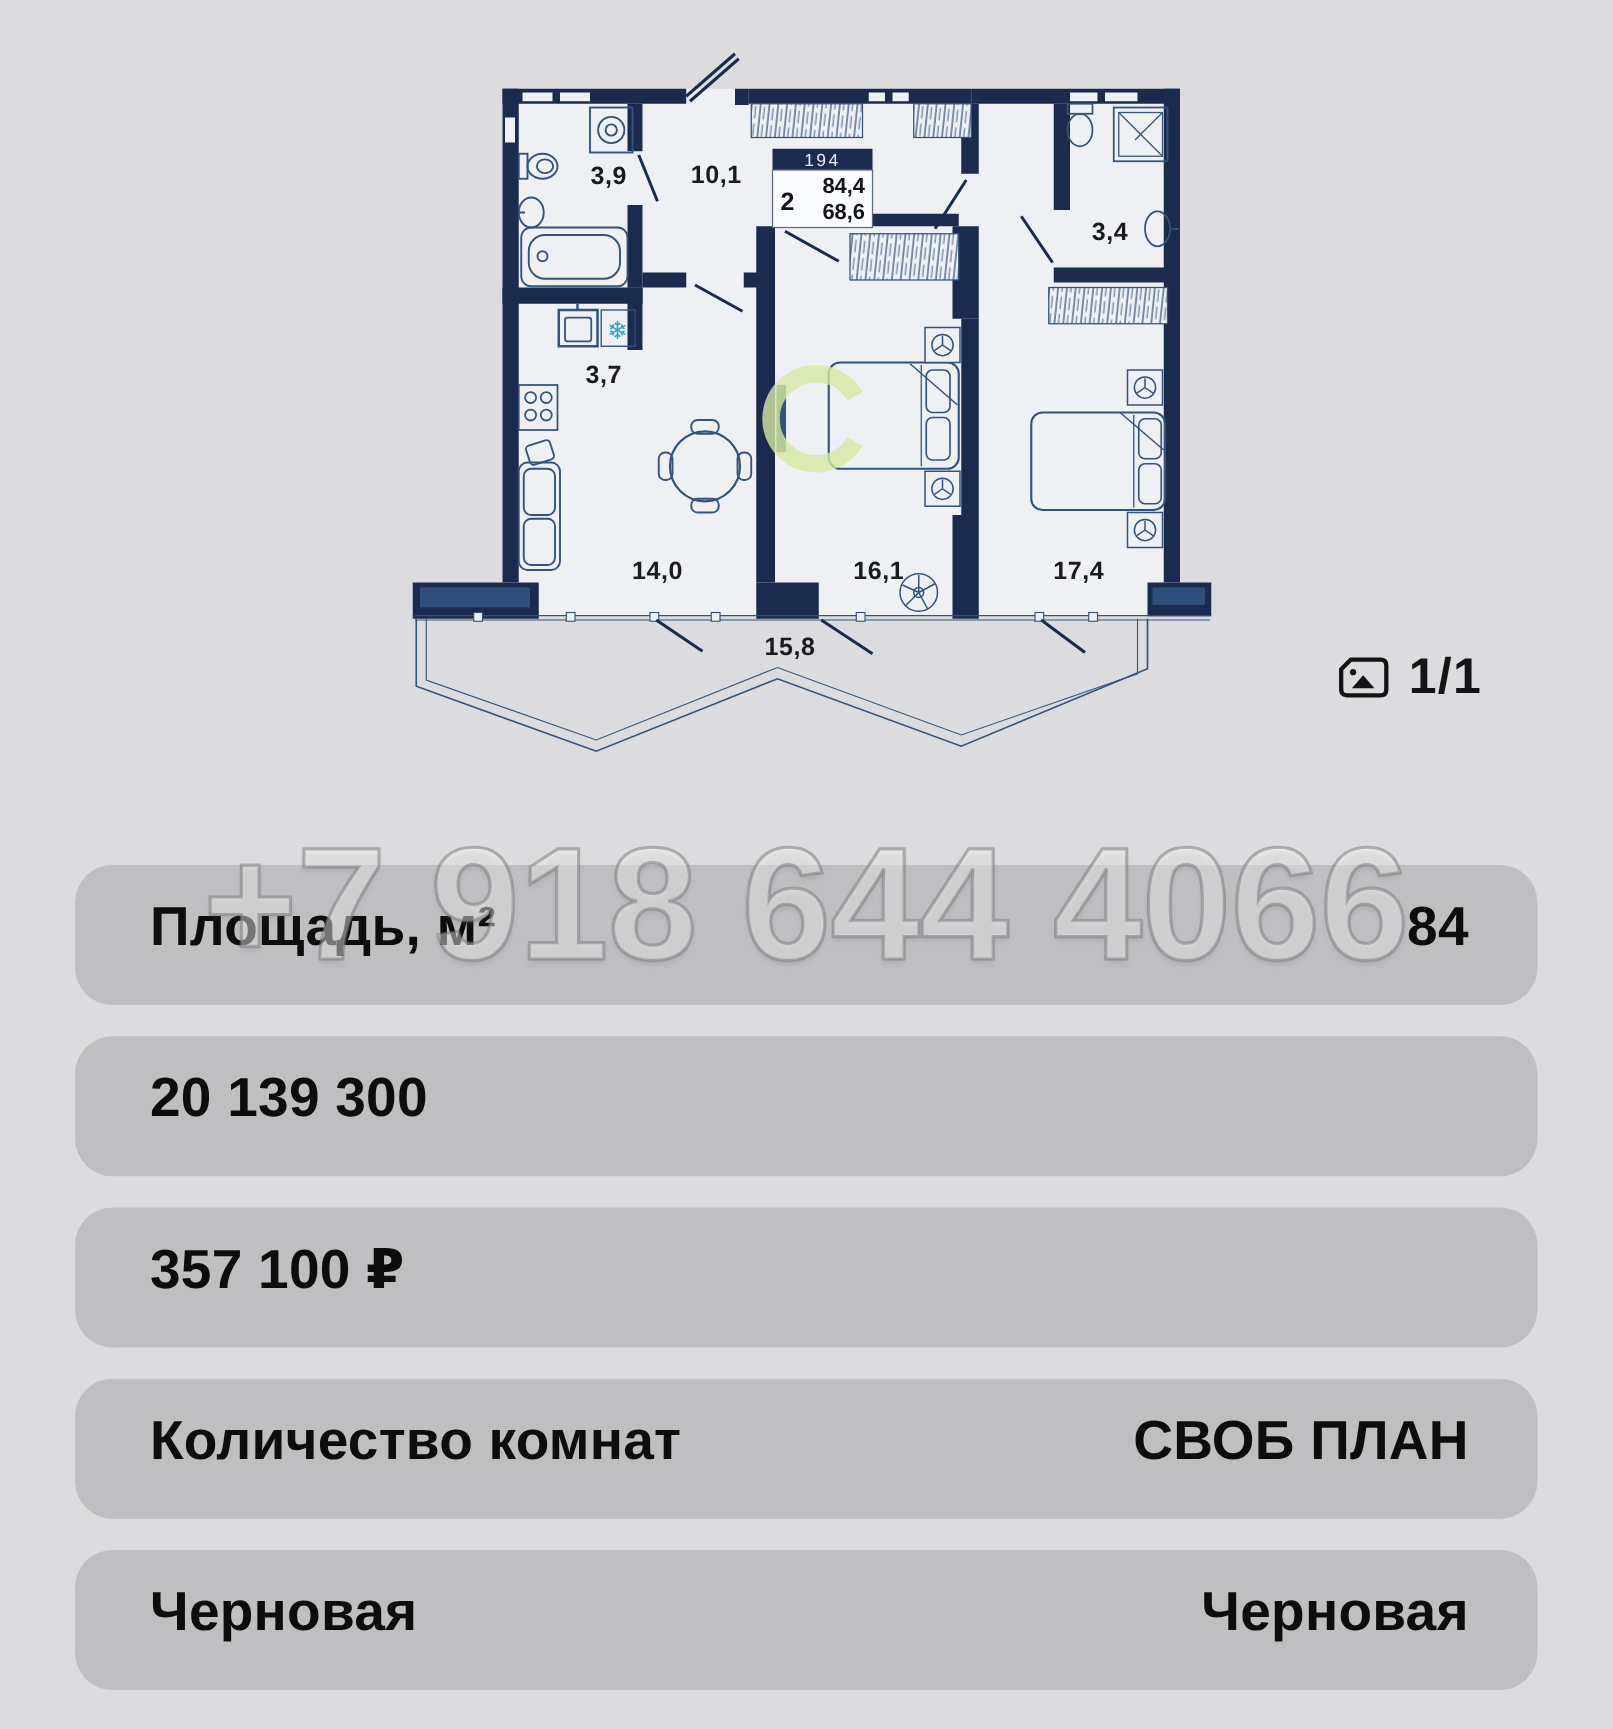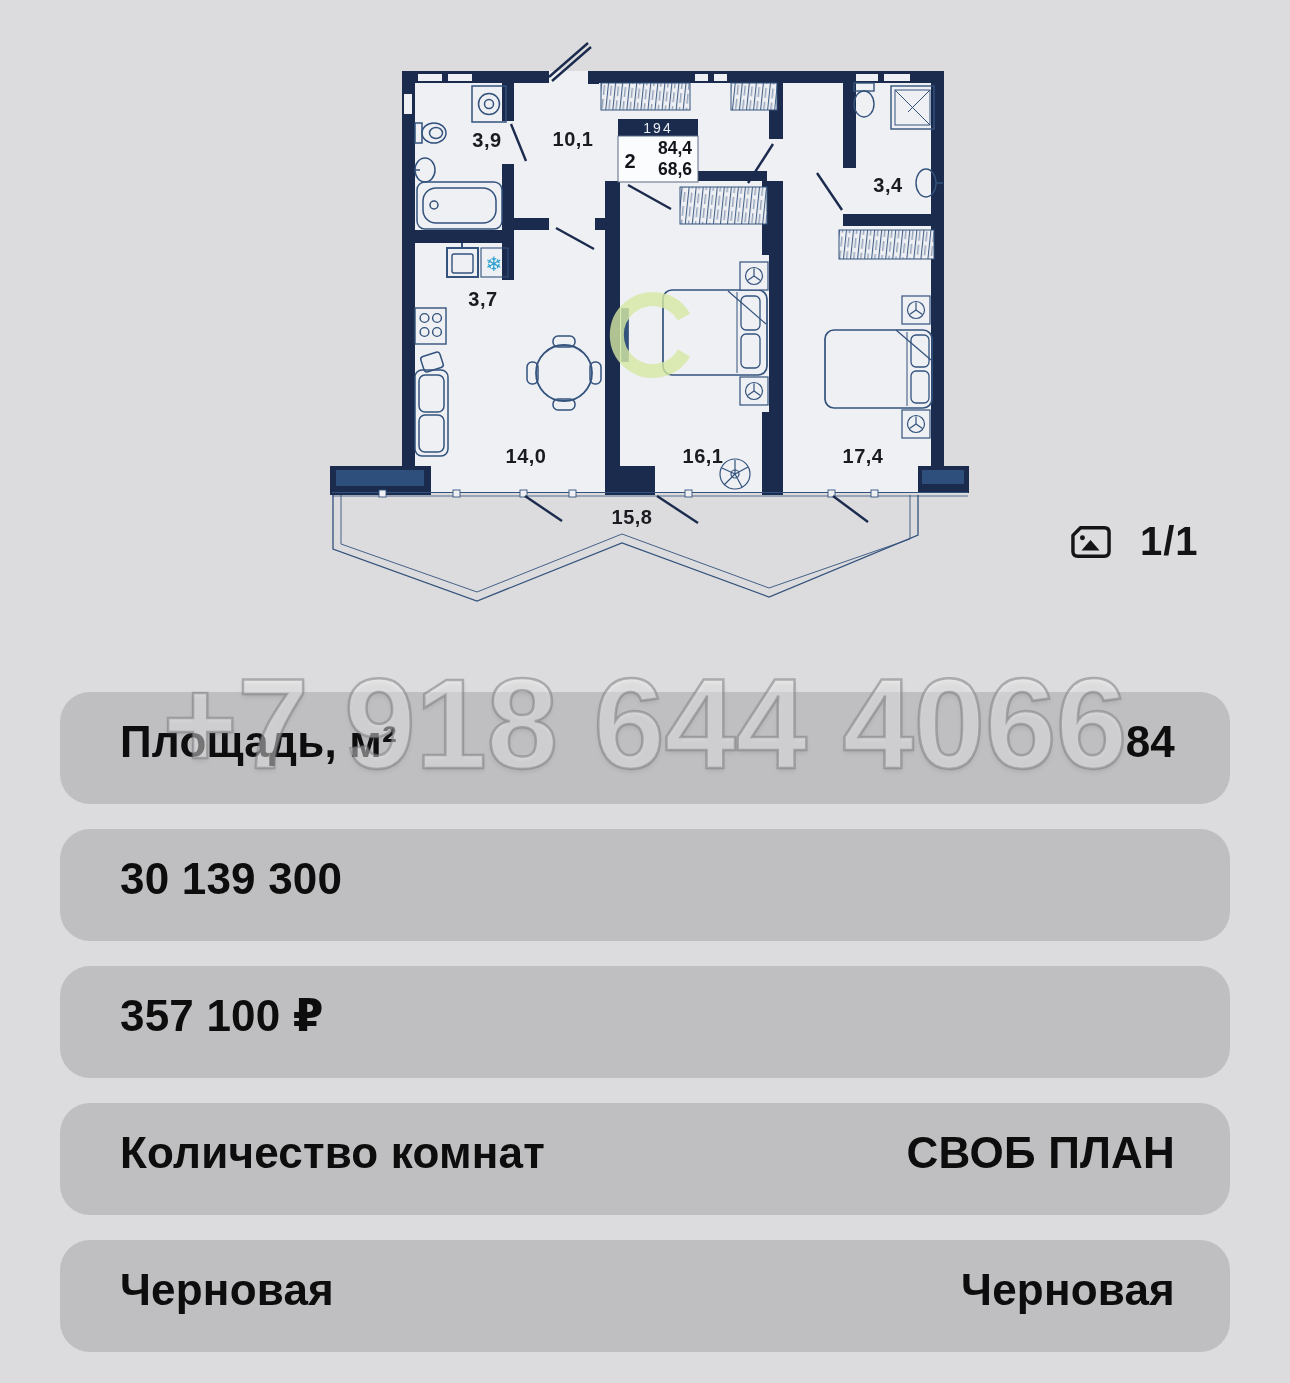--- a/index.html
+++ b/index.html
@@ -17,21 +17,21 @@
   .plan-wrap{position:absolute;left:330px;top:40px;width:640px;height:625px;}
   .plan-wrap svg{display:block;width:100%;height:100%;}
   svg text{font-family:"Liberation Sans","DejaVu Sans",sans-serif;}
   .room-label{font-size:20px;font-weight:600;fill:var(--plan_label);letter-spacing:0.5px;}
   .info-badge-text{font-size:14px;fill:#e8ecf2;letter-spacing:2px;}
   .info-num{font-size:17.5px;font-weight:600;fill:#13141a;}
   .info-rooms{font-size:20px;font-weight:800;fill:#13141a;}
   .snow{font-size:20px;fill:var(--accent);font-weight:700;}
 
   .photo-counter{
-    position:absolute;left:1070px;top:519px;display:flex;align-items:center;gap:28px;
+    position:absolute;left:1070px;top:519px;display:flex;align-items:center;gap:15px;
     color:#141416;
     justify-content:flex-end;
   }
   .photo-counter .count{font-size:40px;font-weight:800;letter-spacing:1px;}
   .photo-counter svg{display:block;}
 
   .watermark{
     position:absolute;left:0;top:660px;width:100%;text-align:center;
     font-size:128px;font-weight:700;line-height:1;letter-spacing:0px;white-space:nowrap;
     color:var(--wm_fill);-webkit-text-stroke:2.5px var(--wm_stroke);
@@ -269,21 +269,21 @@
 </div>
 
 <div class="watermark">+7 918 644 4066</div>
 
 <div class="rows">
   <div class="row">
     <span class="row-label">Площадь, м²</span>
     <span class="row-value">84</span>
   </div>
   <div class="row">
-    <span class="row-value">30 139 300</span>
+    <span class="row-value">20 139 300</span>
   </div>
   <div class="row">
     <span class="row-value">357 100 ₽</span>
   </div>
   <div class="row">
     <span class="row-label">Количество комнат</span>
     <span class="row-value">СВОБ ПЛАН</span>
   </div>
   <div class="row">
     <span class="row-label">Черновая</span>

